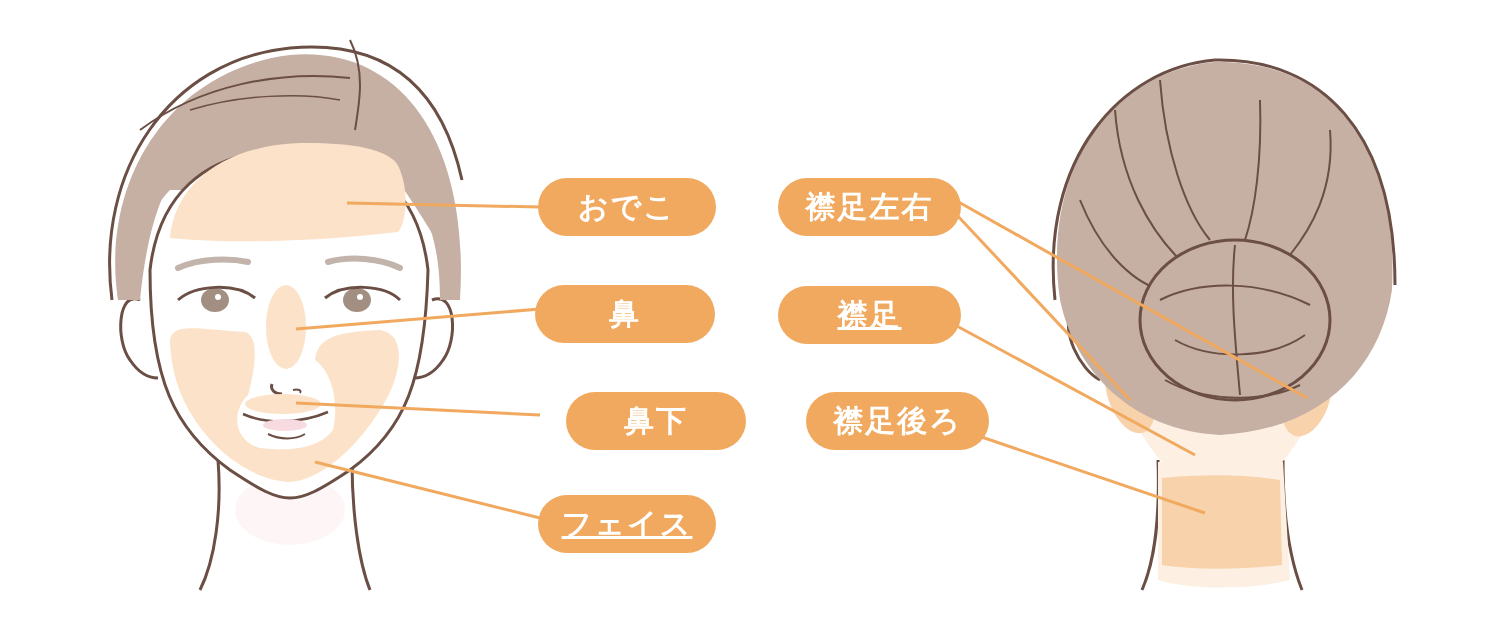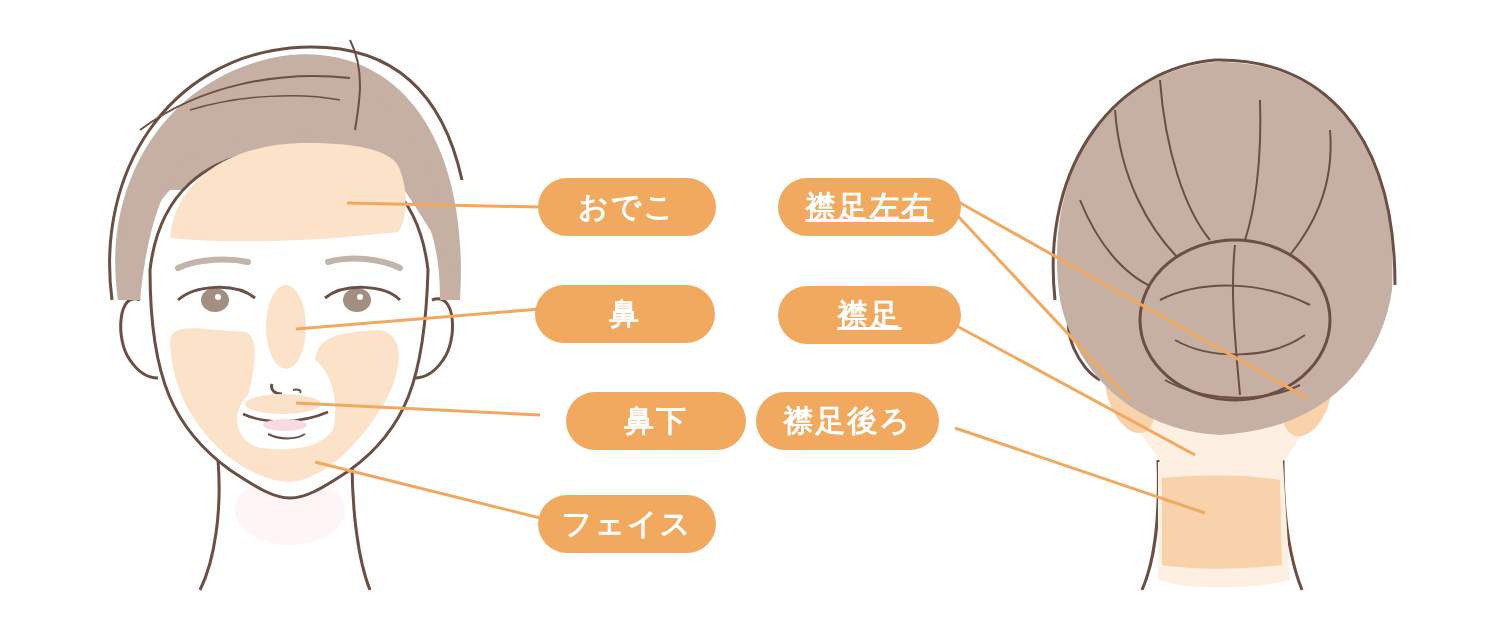--- a/index.html
+++ b/index.html
@@ -97,17 +97,17 @@
     <line x1="955" y1="200" x2="1307" y2="398"></line>
     <line x1="955" y1="213" x2="1130" y2="400"></line>
     <line x1="955" y1="325" x2="1195" y2="455"></line>
     <line x1="955" y1="428" x2="1205" y2="513"></line>
   </g>
 </svg>
 
 <div class="pill" style="left:538px;top:178px;width:178px;">おでこ</div>
 <div class="pill" style="left:535px;top:285px;width:180px;">鼻</div>
 <div class="pill" style="left:566px;top:392px;width:180px;">鼻下</div>
-<div class="pill" style="left:538px;top:495px;width:178px;">フェイス</div>
+<div class="pill" style="left:538px;top:495px;width:178px;text-decoration:underline;">フェイス</div>
 
-<div class="pill" style="left:778px;top:178px;width:183px;text-decoration:underline;">襟足左右</div>
+<div class="pill" style="left:778px;top:178px;width:183px;">襟足左右</div>
 <div class="pill" style="left:778px;top:286px;width:183px;text-decoration:underline;">襟足</div>
-<div class="pill" style="left:756px;top:392px;width:183px;">襟足後ろ</div>
+<div class="pill" style="left:806px;top:392px;width:183px;">襟足後ろ</div>
 
 </body></html>

